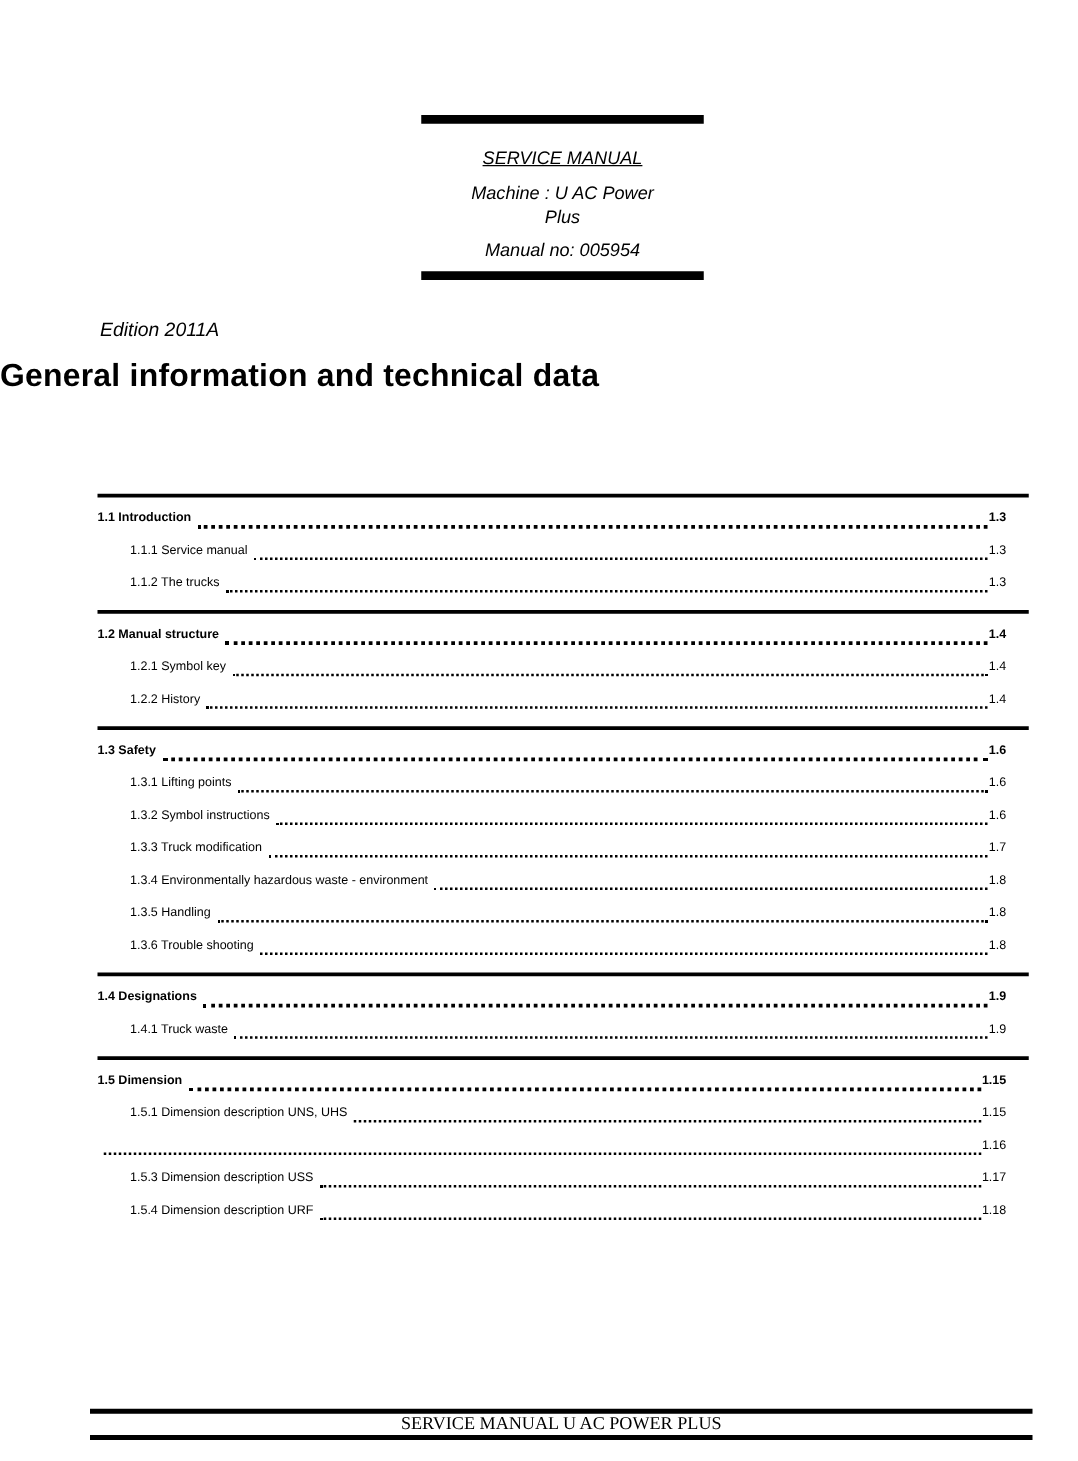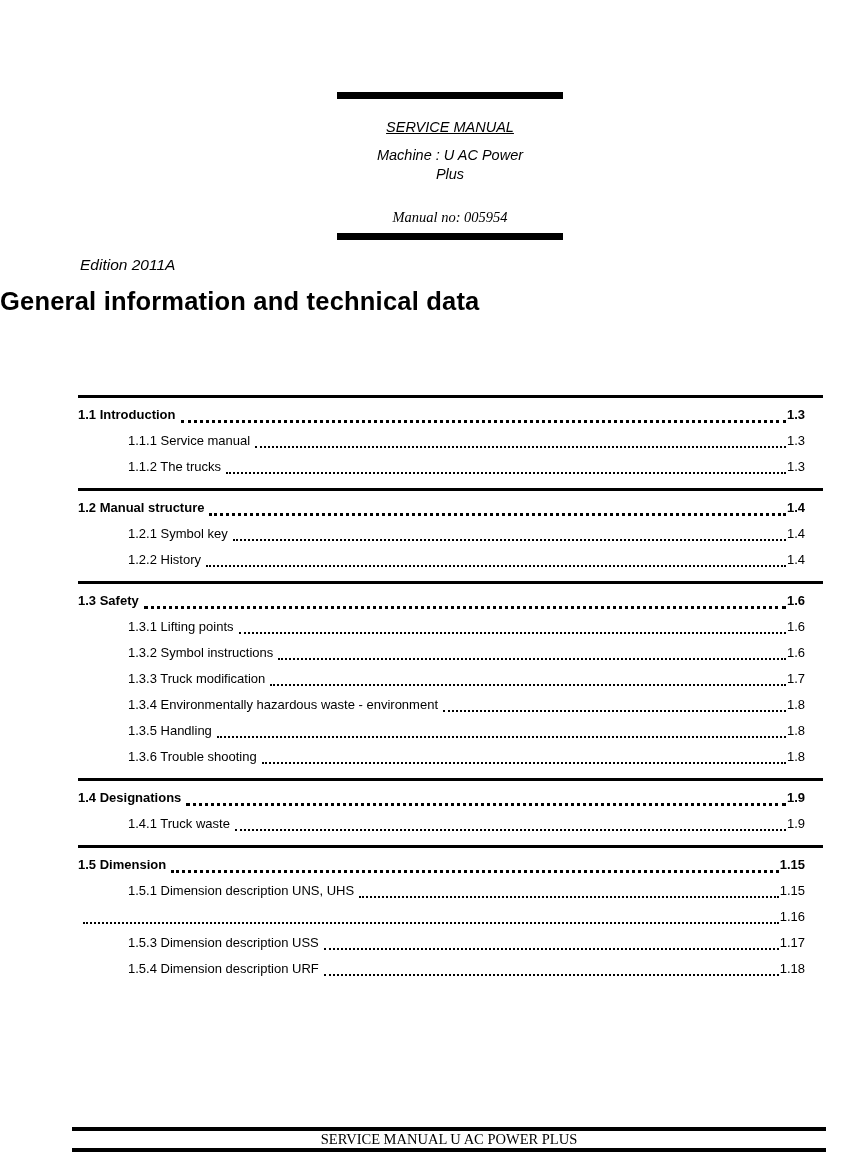--- a/index.html
+++ b/index.html
@@ -13,43 +13,43 @@
   }
 
   
   .header-box {
     position: absolute; left: 337px; top: 92px; width: 226px;
     text-align: center; font-style: italic; font-size: 14.5px;
   }
   .hb-bar { height: 7px; background: #000; }
   .hb-title   { margin-top: 19px;  line-height: 18px; text-decoration: underline; }
   .hb-machine { margin-top: 10px; line-height: 19px; }
-  .hb-manual  { margin-top: 24px; line-height: 18px; margin-bottom: 7px; font-family: Liberation Serif, serif; }
+  .hb-manual  { margin-top: 8px; line-height: 18px; margin-bottom: 7px; }
 
   
   .edition {
     position: absolute; left: 80px; top: 256px;
     font-style: italic; font-size: 15.5px;
   }
   .doc-title {
     position: absolute; left: 0; top: 287px; width: 862px;
     text-align: left; font-weight: bold; font-size: 25.5px;
     letter-spacing: 0.2px;
   }
 
   
   .toc {
     position: absolute; left: 78px; top: 395px; width: 745px;
-    font-size: 13px;
+    font-size: 10px;
   }
   .toc-group { border-top: 3px solid #000; padding: 4px 0 8px 0; }
   .toc-row { display: flex; height: 26px; padding-right: 18px; }
   .toc-row .lbl, .toc-row .pg { line-height: 26px; white-space: nowrap; }
   .section-row { font-weight: bold; }
-  .sub-row .lbl { margin-left: 50px; }
+  .sub-row .lbl { margin-left: 26px; }
   .leader {
     flex: 1;
     border-bottom: 2px dotted #000;
     margin: 0 1px 6px 5px;
   }
   .section-row .leader { border-bottom-width: 3px; margin-bottom: 5px; }
 
   
   .footer {
     position: absolute; left: 72px; top: 1127px; width: 754px;

